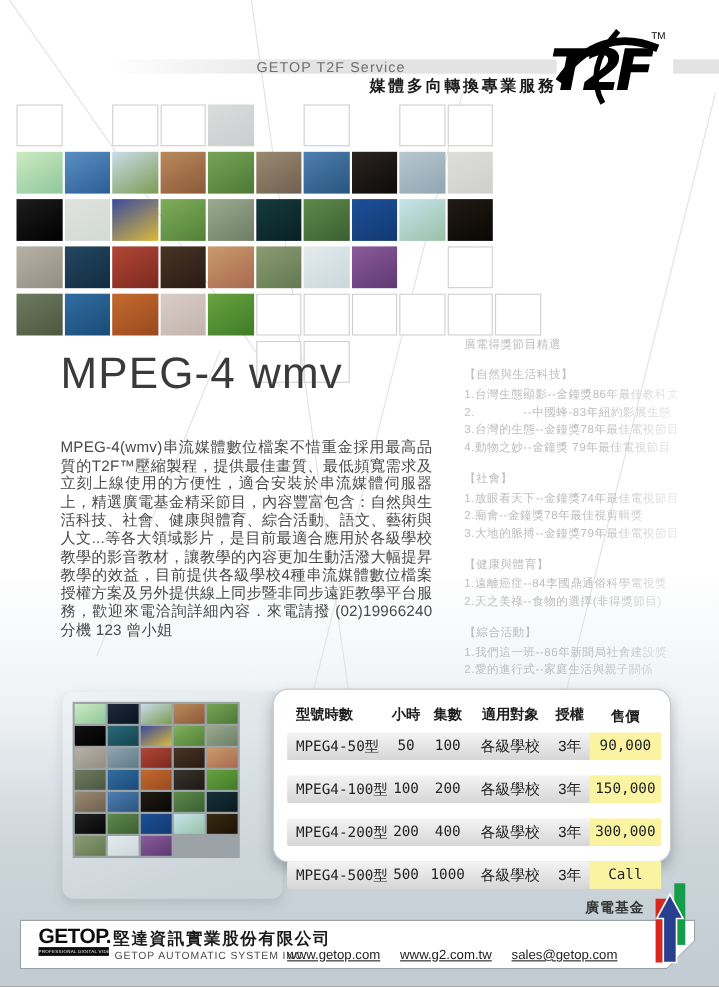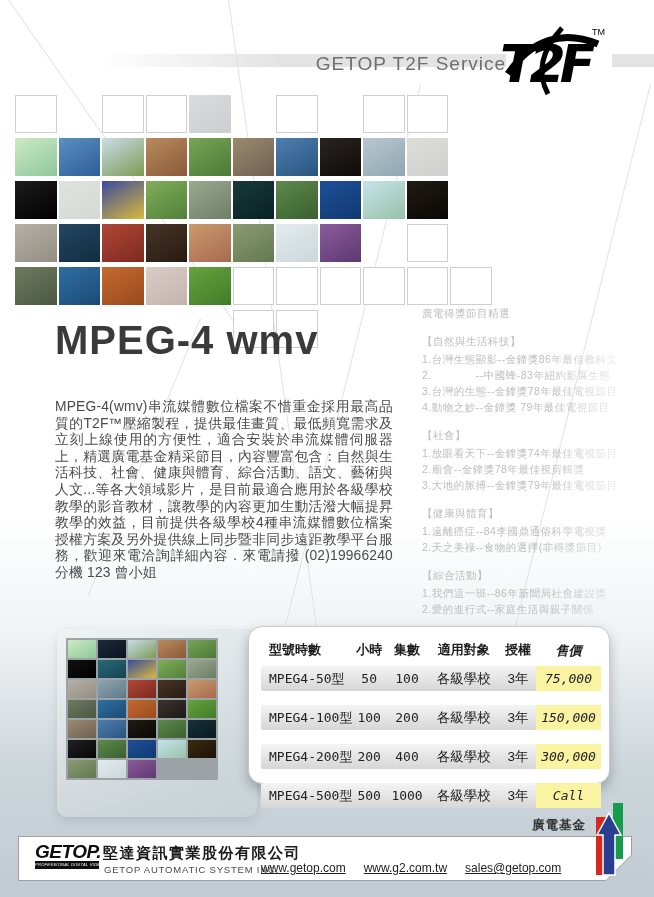--- a/index.html
+++ b/index.html
@@ -13,21 +13,21 @@
   .d1{left:8px;top:0;height:430px;transform:rotate(-35deg);}
   .d2{left:228px;top:0;height:700px;transform:rotate(-8deg);}
   .d3{left:420px;top:84px;height:580px;transform:rotate(14deg);}
   .d4{left:650px;top:84px;height:600px;transform:rotate(14deg);}
   .d5{left:200px;top:318px;height:300px;transform:rotate(22deg);}
 
   
   .hdr-strip{position:absolute;height:13px;top:54px;z-index:1;}
   .hdr-strip.left{left:100px;width:406px;background:linear-gradient(to right,rgba(226,226,226,0),#e3e3e3 45%);}
   .hdr-strip.right{left:612px;width:42px;background:#e3e3e3;}
-  .hdr-line1{position:absolute;top:53px;left:96px;width:410px;text-align:right;font-size:19px;
+  .hdr-line1{position:absolute;top:53px;left:96px;width:410px;text-align:center;font-size:13px;
     color:#6f6f6f;letter-spacing:1px;z-index:2;}
   .hdr-line2{position:absolute;top:69px;left:96px;width:410px;text-align:right;font-size:14.5px;
     font-weight:bold;color:#1c1c1c;letter-spacing:2.5px;z-index:2;}
   .t2f-logo{position:absolute;left:500px;top:24px;z-index:3;}
 
   
   #topGrid{position:absolute;left:15px;top:95px;display:grid;
     grid-template-columns:repeat(11,41.5px);grid-auto-rows:38px;column-gap:2px;row-gap:5px;z-index:1;}
   .cell{width:41.5px;height:38px;}
   .cell.box{background:#ffffff;border:1px solid #cfcfcf;box-sizing:border-box;}
@@ -36,21 +36,21 @@
   
   .award{position:absolute;left:422px;top:305px;width:236px;z-index:1;color:#bdbdbd;
     font-size:10.5px;line-height:16px;letter-spacing:.5px;
     -webkit-mask-image:linear-gradient(to right,#000 52%,rgba(0,0,0,0) 97%);
     mask-image:linear-gradient(to right,#000 52%,rgba(0,0,0,0) 97%);}
   .award .a-title{margin-bottom:4px;}
   .award .a-head{margin-top:12px;margin-bottom:2px;}
   .award .a-item{white-space:nowrap;}
 
   
-  .title1{position:absolute;left:55px;top:318px;font-size:40px;font-weight:bold;color:#3a3a3a;
+  .title1{position:absolute;left:55px;top:318px;font-size:40px;font-weight:normal;color:#3a3a3a;
     letter-spacing:1px;z-index:4;}
   .title2{position:absolute;left:55px;top:360px;font-size:27px;font-weight:bold;color:#3a3a3a;
     letter-spacing:.5px;z-index:4;}
   .para{position:absolute;left:55px;top:399px;width:338px;font-size:13.8px;line-height:16.6px;
     color:#4a4a4a;text-align:justify;letter-spacing:.2px;z-index:4;}
 
   
   .montage-panel{position:absolute;left:57px;top:629px;width:200px;height:188px;border-radius:10px;
     background:linear-gradient(160deg,#f0f3f4 0%,#ccd5da 80%,rgba(204,213,218,0));
     box-shadow:0 4px 10px rgba(90,100,110,.18);z-index:3;}
@@ -64,32 +64,32 @@
     z-index:4;box-sizing:border-box;padding:11px 8px 8px 12px;}
   .trow{display:flex;align-items:center;height:25px;margin-bottom:14px;border-radius:2px;
     background:linear-gradient(180deg,#f4f4f4,#d6d6d6);}
   .trow.head{background:none;height:24px;margin-bottom:4px;}
   .tc{font-size:13.5px;color:#222;text-align:center;overflow:hidden;white-space:nowrap;}
   .tc.model{width:92px;text-align:left;padding-left:8px;font-family:"DejaVu Sans Mono","Liberation Mono",monospace;font-size:13px;}
   .tc.hours{width:38px;font-family:"DejaVu Sans Mono","Liberation Mono",monospace;font-size:13px;}
   .tc.eps{width:46px;font-family:"DejaVu Sans Mono","Liberation Mono",monospace;font-size:13px;}
   .tc.target{width:80px;}
   .tc.lic{width:40px;}
-  .tc.price{width:72px;height:100%;line-height:25px;font-family:"DejaVu Sans Mono","Liberation Mono",monospace;font-size:13px;font-style:italic;}
+  .tc.price{width:72px;height:100%;line-height:25px;font-family:"DejaVu Sans Mono","Liberation Mono",monospace;font-size:13px;}
   .trow.head .tc{font-weight:bold;font-size:13px;color:#1d1d1d;font-family:"Liberation Sans","DejaVu Sans",sans-serif;}
   .trow:not(.head) .tc.price{background:#faf3a2;}
   .trow:not(.head) .tc.target{font-weight:normal;}
 
   
   .footer-band-outer{position:absolute;left:18px;top:836px;width:614px;height:45px;background:#9aa0a4;
     clip-path:polygon(0 0,100% 0,100% calc(100% - 26px),calc(100% - 26px) 100%,0 100%);
     filter:drop-shadow(0 2px 3px rgba(70,80,90,.4));z-index:5;}
   .footer-band{position:absolute;left:1px;top:1px;width:612px;height:43px;background:#ffffff;
     clip-path:polygon(0 0,100% 0,100% calc(100% - 25px),calc(100% - 25px) 100%,0 100%);}
-  .getop-logo{position:absolute;left:16px;top:6px;font-style:italic;}
+  .getop-logo{position:absolute;left:16px;top:6px;}
   .getop-word{font-size:19px;font-weight:900;letter-spacing:-.5px;color:#0d0d0d;line-height:17px;}
   .getop-bar{margin-top:1px;width:64px;height:8px;background:#0d0d0d;color:#fff;font-size:4px;
     letter-spacing:.3px;text-align:center;line-height:8px;white-space:nowrap;overflow:hidden;}
   .company-zh{position:absolute;left:84px;top:7px;font-size:15px;font-weight:bold;color:#1a1a1a;letter-spacing:1.5px;white-space:nowrap;}
   .company-en{position:absolute;left:85px;top:27px;font-size:9.5px;color:#4a4a4a;letter-spacing:.8px;white-space:nowrap;}
   .addr1{position:absolute;left:242px;top:7px;font-size:12px;color:#333;white-space:nowrap;}
   .addr2{position:absolute;left:242px;top:24px;font-size:12px;color:#222;white-space:nowrap;}
   .addr2 span{margin-right:18px;text-decoration:underline;}
   .bcf-label{position:absolute;left:532px;top:817px;font-size:12.5px;font-weight:bold;color:#333;
     letter-spacing:1px;z-index:6;}
@@ -102,20 +102,21 @@
 
   <div class="diag d1"></div>
   <div class="diag d2"></div>
   <div class="diag d3"></div>
   <div class="diag d4"></div>
   <div class="diag d5"></div>
 
   <div class="hdr-strip left"></div>
   <div class="hdr-strip right"></div>
   <div class="hdr-line1">GETOP T2F Service</div>
+  <div class="hdr-line2">媒體多向轉換專業服務</div>
   <div class="t2f-logo">
     <svg width="106" height="76" viewBox="0 0 106 76">
       <text x="0" y="58" font-family="DejaVu Sans, sans-serif" font-size="52" font-weight="bold" font-style="italic" letter-spacing="-6" fill="#000">T2F</text>
       <path d="M8 50 C32 14, 64 6, 98 20" stroke="#000" stroke-width="7" fill="none"></path>
       <path d="M62 4 C42 26, 36 48, 48 70" stroke="#000" stroke-width="5" fill="none"></path>
       <text x="92" y="11" font-size="9" fill="#000">TM</text>
     </svg>
   </div>
 
   <div id="topGrid">
@@ -256,21 +257,21 @@
           <div class="tc target">適用對象</div>
           <div class="tc lic">授權</div>
           <div class="tc price">售價</div>
         </div>
         <div class="trow">
           <div class="tc model">MPEG4-50型</div>
           <div class="tc hours">50</div>
           <div class="tc eps">100</div>
           <div class="tc target">各級學校</div>
           <div class="tc lic">3年</div>
-          <div class="tc price">75,000</div>
+          <div class="tc price">90,000</div>
         </div>
         <div class="trow">
           <div class="tc model">MPEG4-100型</div>
           <div class="tc hours">100</div>
           <div class="tc eps">200</div>
           <div class="tc target">各級學校</div>
           <div class="tc lic">3年</div>
           <div class="tc price">150,000</div>
         </div>
         <div class="trow">

